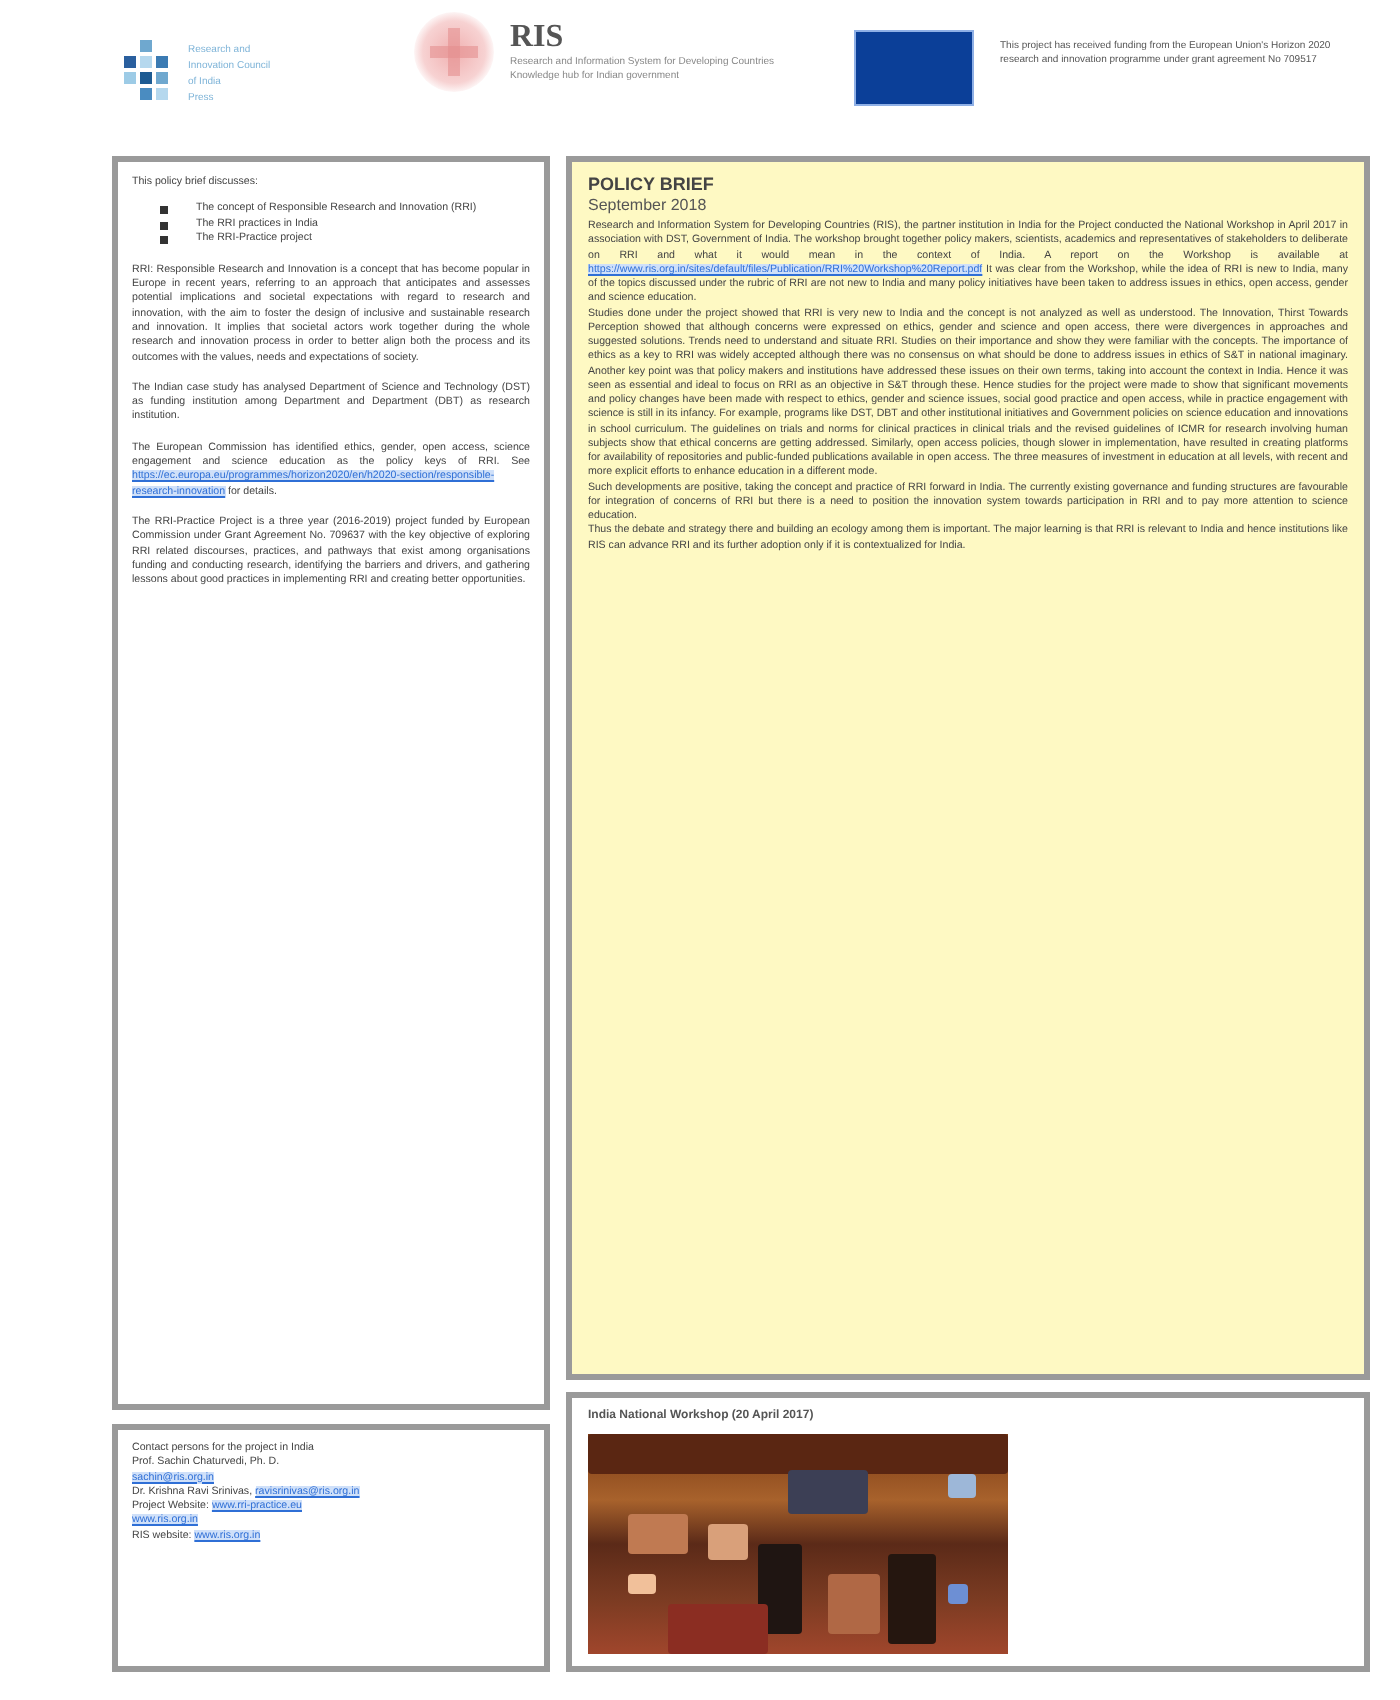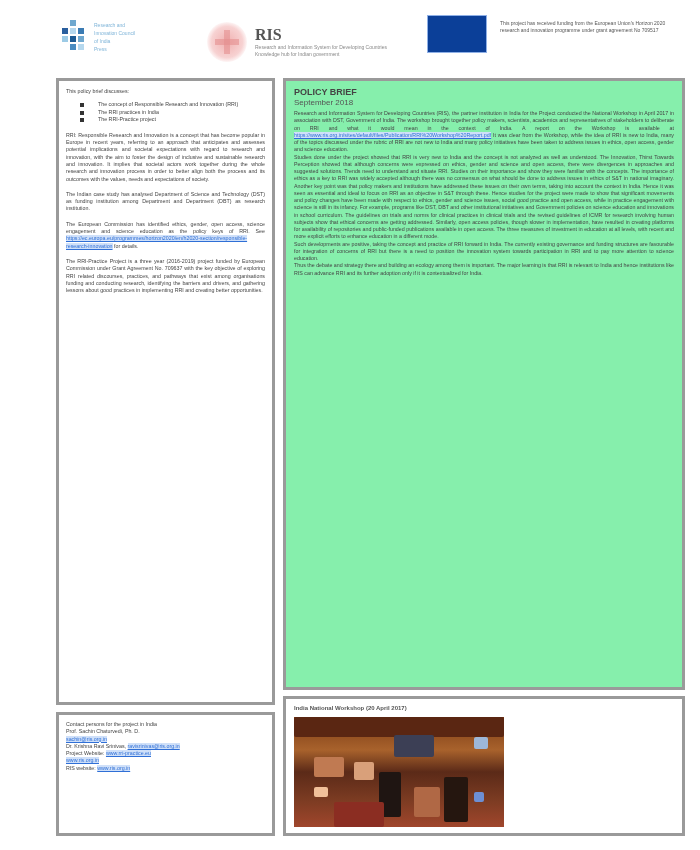--- a/index.html
+++ b/index.html
@@ -4,33 +4,33 @@
 <style>
   * { box-sizing: border-box; margin: 0; padding: 0; }
   html, body { width: 700px; height: 850px; background: #ffffff; overflow: hidden; }
   body { font-family: "Liberation Sans", sans-serif; color: #333; position: relative; }
 
   .header { position: absolute; left: 0; top: 0; width: 700px; height: 75px; }
   .logo1 { position: absolute; left: 62px; top: 14px; width: 110px; height: 46px; display: flex; align-items: center; gap: 6px; }
   .logo1-mark { width: 26px; height: 34px; position: relative; }
   .logo1-mark span { position: absolute; width: 6px; height: 6px; }
   .logo1-text { display: flex; flex-direction: column; gap: 2px; font-size: 5px; color: #7fb4d8; line-height: 6px; }
-  .logo2 { position: absolute; left: 207px; top: 17px; width: 200px; height: 50px; display: flex; align-items: center; gap: 8px; }
+  .logo2 { position: absolute; left: 207px; top: 1px; width: 200px; height: 50px; display: flex; align-items: center; gap: 8px; }
   .logo2-mark { width: 40px; height: 40px; border-radius: 50%; background: radial-gradient(circle, #f0b0b0 0%, #f7d2d2 55%, #fff 75%); position: relative; }
   .logo2-mark::before { content: ""; position: absolute; left: 17px; top: 8px; width: 6px; height: 24px; background: #e58f8f; opacity: .6; }
   .logo2-mark::after { content: ""; position: absolute; left: 8px; top: 17px; width: 24px; height: 6px; background: #e58f8f; opacity: .6; }
   .logo2-text { display: flex; flex-direction: column; gap: 1px; }
   .logo2-title { font-family: "Liberation Serif", serif; font-weight: bold; font-size: 16px; color: #555; line-height: 16px; }
   .logo2-sub { font-size: 5px; color: #888; line-height: 6px; }
   .eu-flag { position: absolute; left: 427px; top: 15px; width: 60px; height: 38px; background: #0b3f98; border: 1px solid #8fb0e6; }
   .eu-text { position: absolute; left: 500px; top: 20px; width: 170px; font-size: 5px; color: #555; line-height: 7px; }
 
   .col-left { position: absolute; left: 56px; top: 78px; width: 219px; height: 627px; border: 3px solid #9a9a9a; background: #fff; padding: 7px 7px; }
   .col-left-contact { position: absolute; left: 56px; top: 712px; width: 219px; height: 124px; border: 3px solid #9a9a9a; background: #fff; padding: 6px 7px; }
-  .col-right { position: absolute; left: 283px; top: 78px; width: 402px; height: 612px; border: 3px solid #9a9a9a; background: #86efac; padding: 6px 8px; }
+  .col-right { position: absolute; left: 283px; top: 78px; width: 402px; height: 612px; border: 3px solid #9a9a9a; background: #fef9c3; padding: 6px 8px; }
   .col-right-event { position: absolute; left: 283px; top: 696px; width: 402px; height: 140px; border: 3px solid #9a9a9a; background: #fff; padding: 6px 8px; }
 
   .small { font-size: 5.3px; line-height: 7.3px; color: #444; text-align: justify; }
   .para { margin-bottom: 8px; }
   .bullets { list-style: none; margin: 6px 0 8px 14px; }
   .bullets li { display: flex; gap: 14px; font-size: 5.3px; line-height: 7.5px; color: #444; }
   .bullets li .bul { width: 4px; height: 4px; background: #333; margin-top: 2px; flex: none; }
   .link { color: #2f6fd6; background: #cfe0f9; text-decoration: underline; }
 
   .brief-title { font-size: 9px; font-weight: bold; color: #444; line-height: 11px; }

